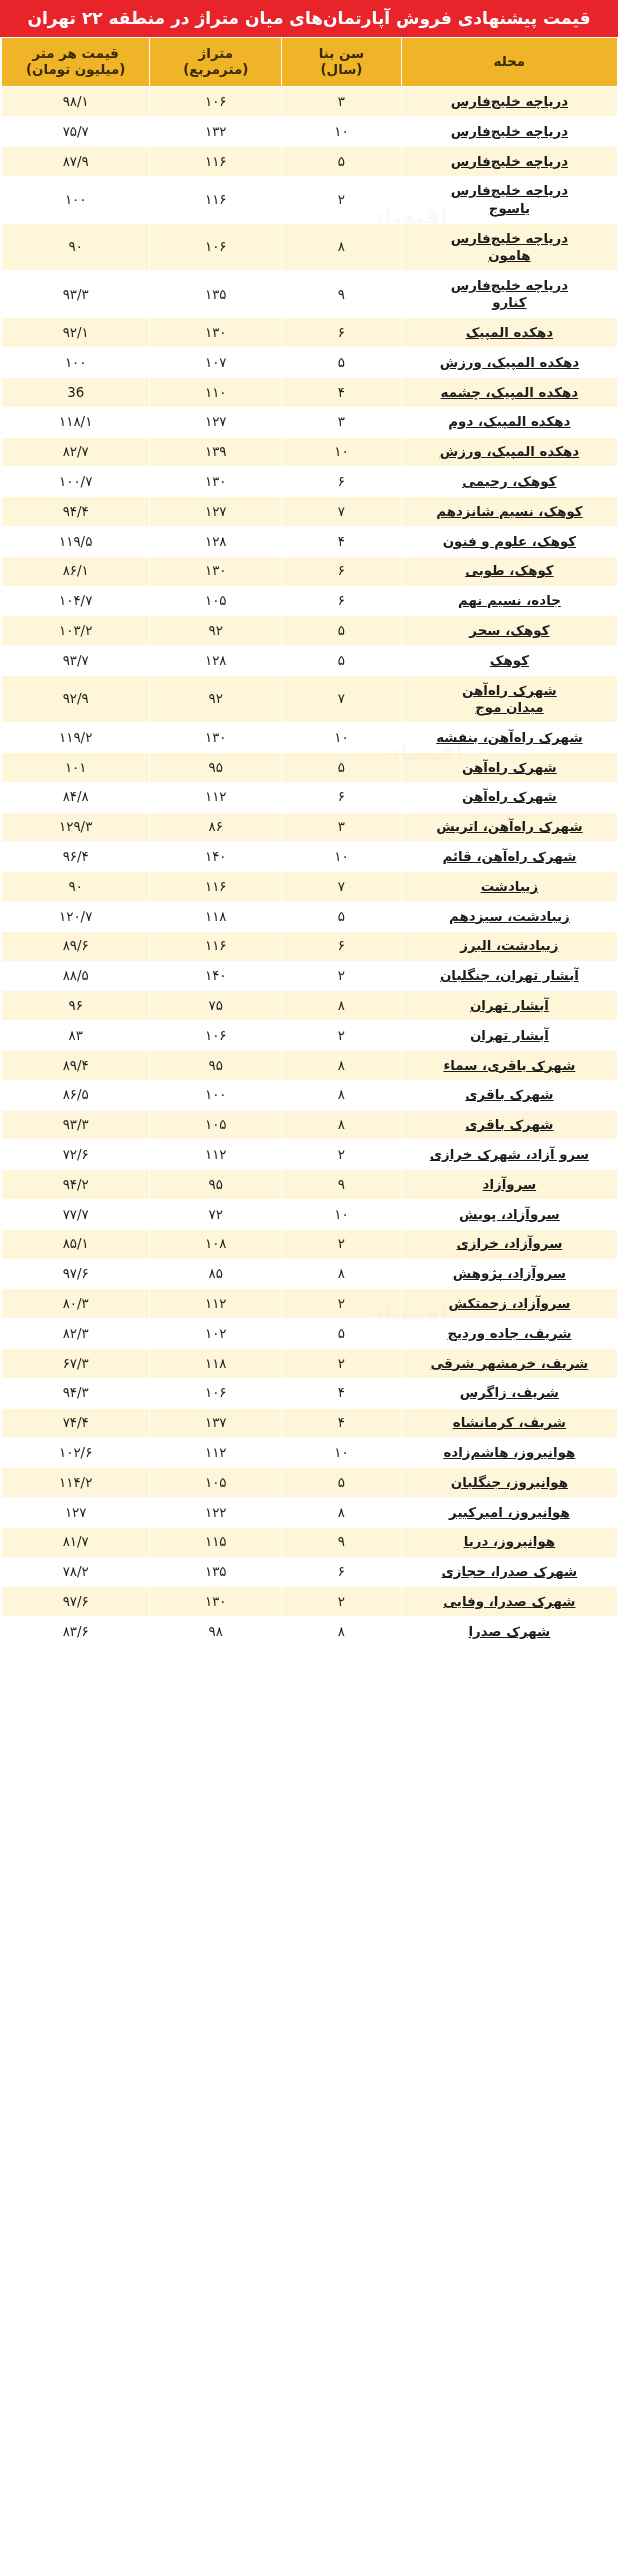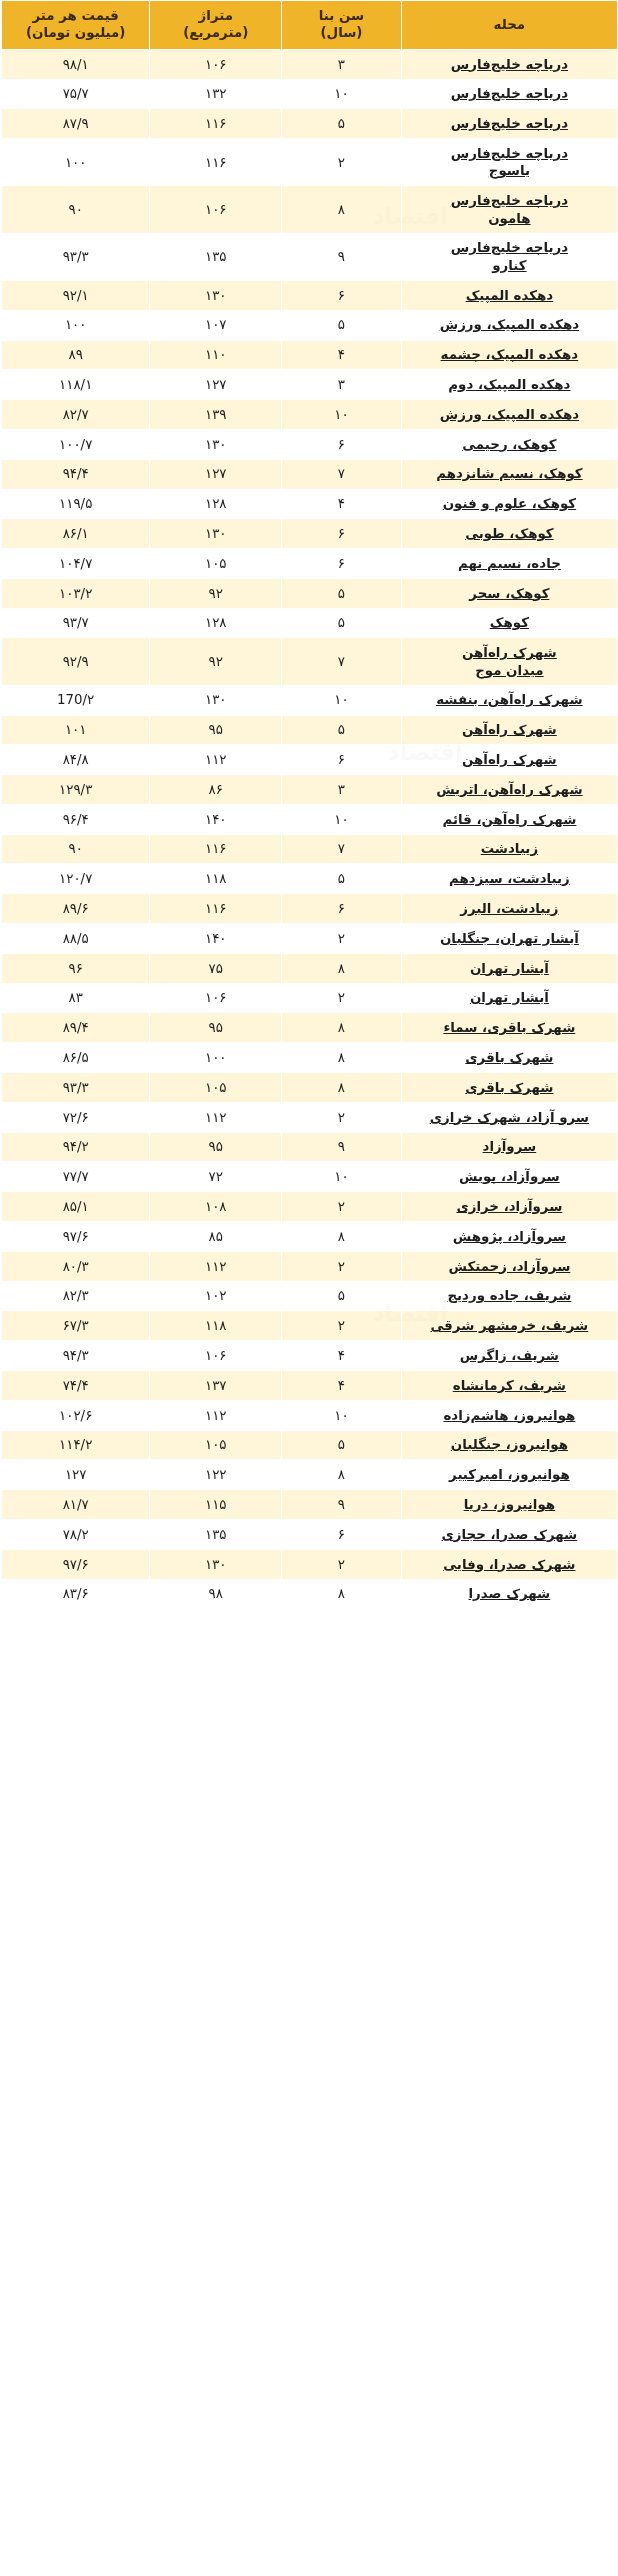--- a/index.html
+++ b/index.html
@@ -91,20 +91,21 @@
 </style>
 </head>
 <body>
 
 <div class="sheet">
 
   <div class="watermark wm1">اقتصاد</div>
   <div class="watermark wm2">اقتصاد</div>
   <div class="watermark wm3">اقتصاد</div>
 
+  <div class="title-bar">قیمت پیشنهادی فروش آپارتمان‌های میان متراژ در منطقه ۲۲ تهران</div>
 
   <table class="price-table">
     <thead>
       <tr>
         <th class="col-neighborhood">محله</th>
         <th class="col-age">
           <div>سن بنا</div>
           <div>(سال)</div>
         </th>
         <th class="col-area">
@@ -172,21 +173,21 @@
         <tr>
           <td class="neighborhood two-line">دهکده المپیک، ورزش</td>
           <td class="age">۵</td>
           <td class="area">۱۰۷</td>
           <td class="price">۱۰۰</td>
         </tr>
         <tr>
           <td class="neighborhood two-line">دهکده المپیک، چشمه</td>
           <td class="age">۴</td>
           <td class="area">۱۱۰</td>
-          <td class="price">۸۹</td>
+          <td class="price">36</td>
         </tr>
         <tr>
           <td class="neighborhood two-line">دهکده المپیک، دوم</td>
           <td class="age">۳</td>
           <td class="area">۱۲۷</td>
           <td class="price">۱۱۸/۱</td>
         </tr>
         <tr>
           <td class="neighborhood two-line">دهکده المپیک، ورزش</td>
           <td class="age">۱۰</td>
@@ -241,21 +242,21 @@
             <div>میدان موج</div>
           </td>
           <td class="age">۷</td>
           <td class="area">۹۲</td>
           <td class="price">۹۲/۹</td>
         </tr>
         <tr>
           <td class="neighborhood two-line">شهرک راه‌آهن، بنفشه</td>
           <td class="age">۱۰</td>
           <td class="area">۱۳۰</td>
-          <td class="price">170/۲</td>
+          <td class="price">۱۱۹/۲</td>
         </tr>
         <tr>
           <td class="neighborhood two-line">شهرک راه‌آهن</td>
           <td class="age">۵</td>
           <td class="area">۹۵</td>
           <td class="price">۱۰۱</td>
         </tr>
         <tr>
           <td class="neighborhood two-line">شهرک راه‌آهن</td>
           <td class="age">۶</td>

